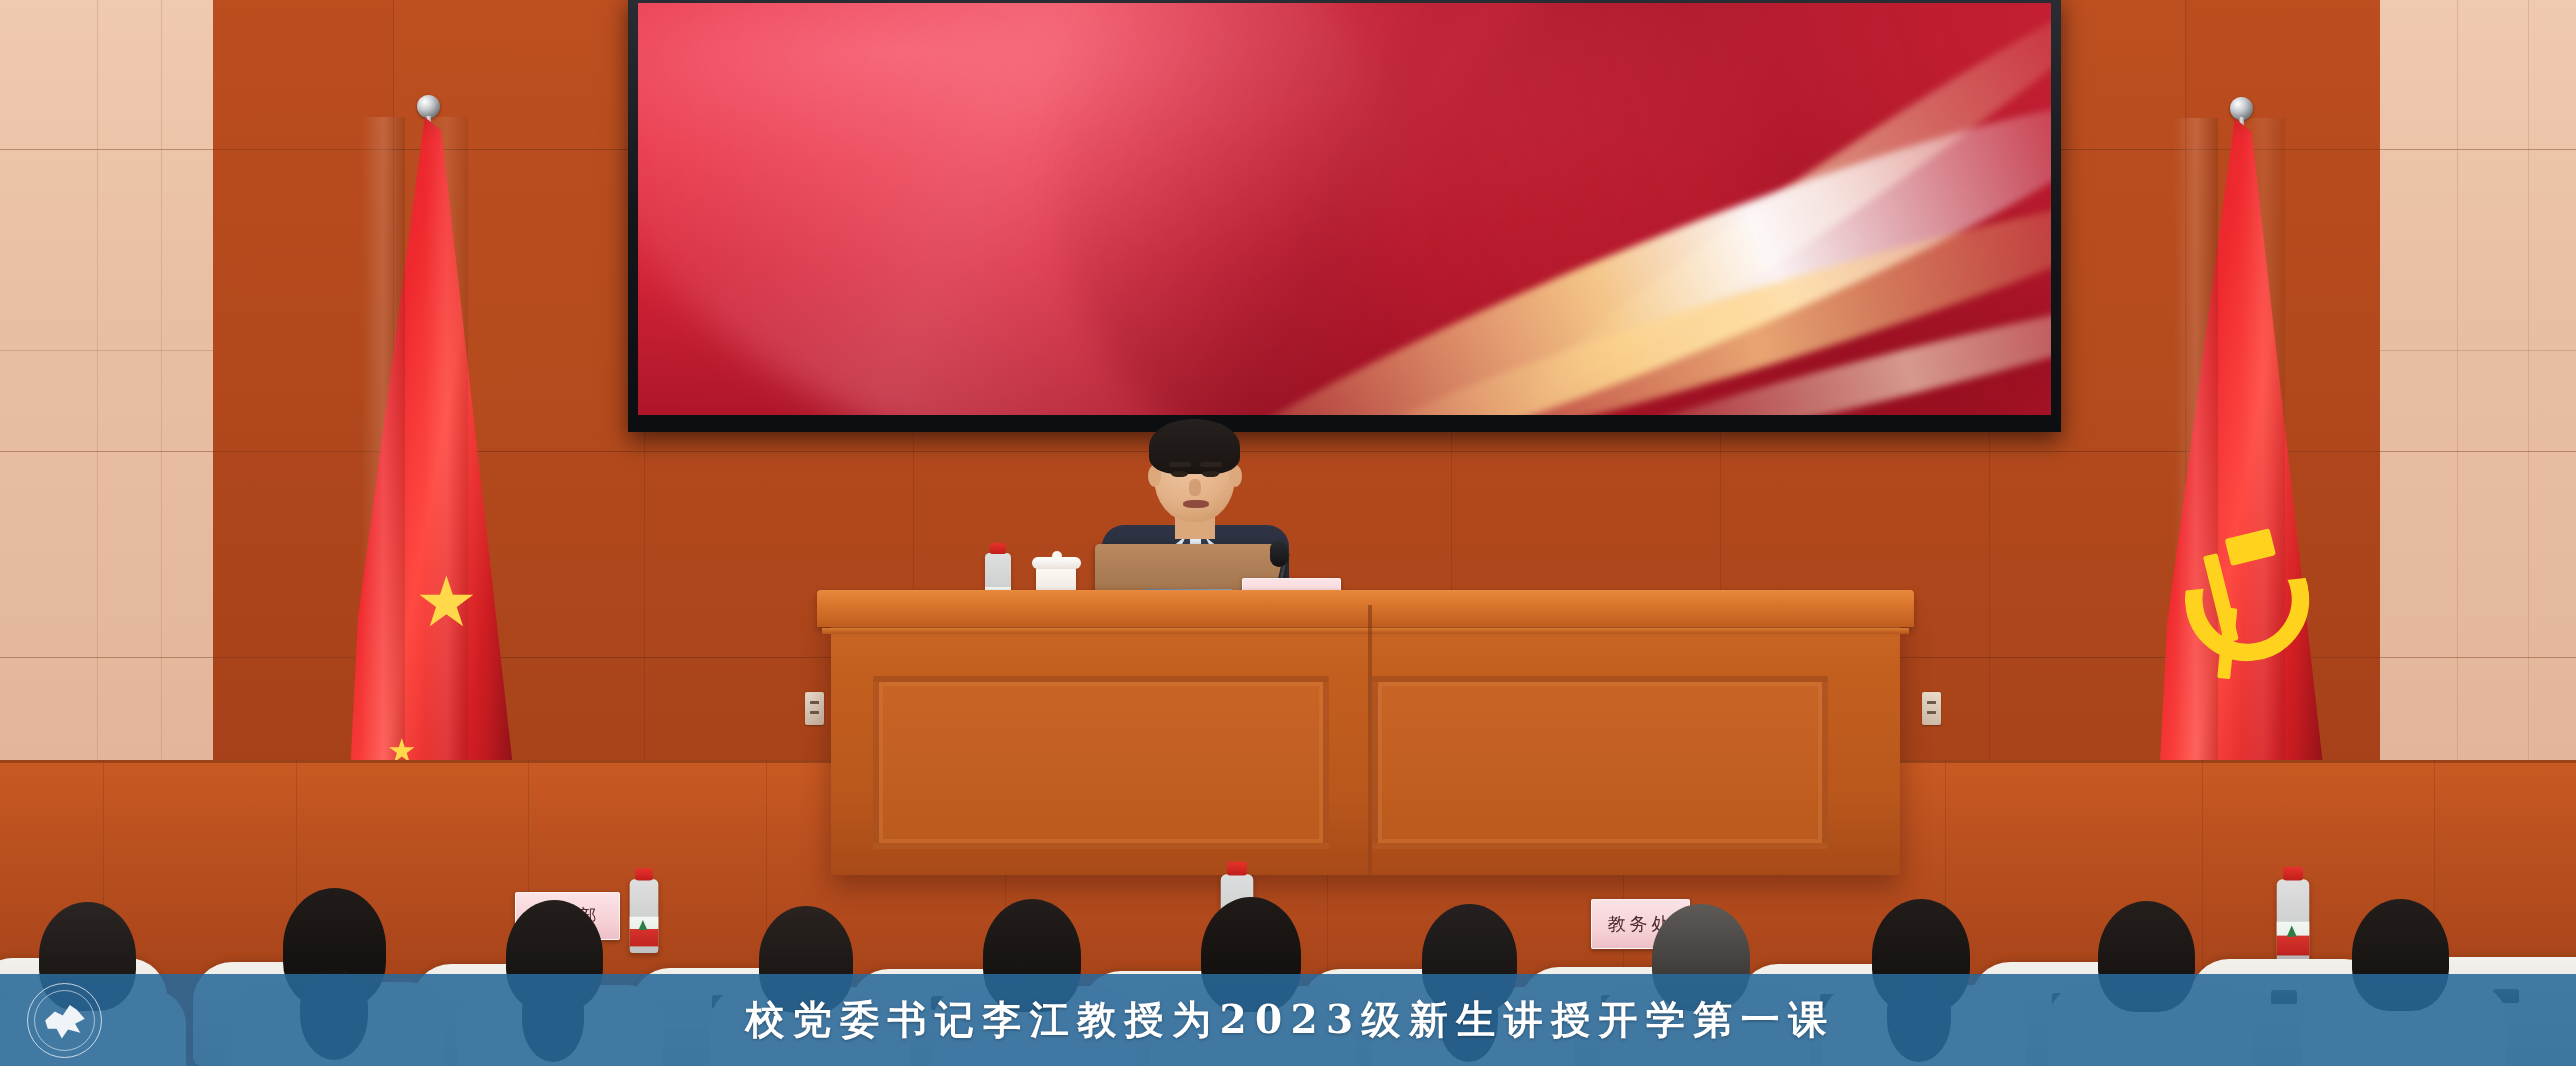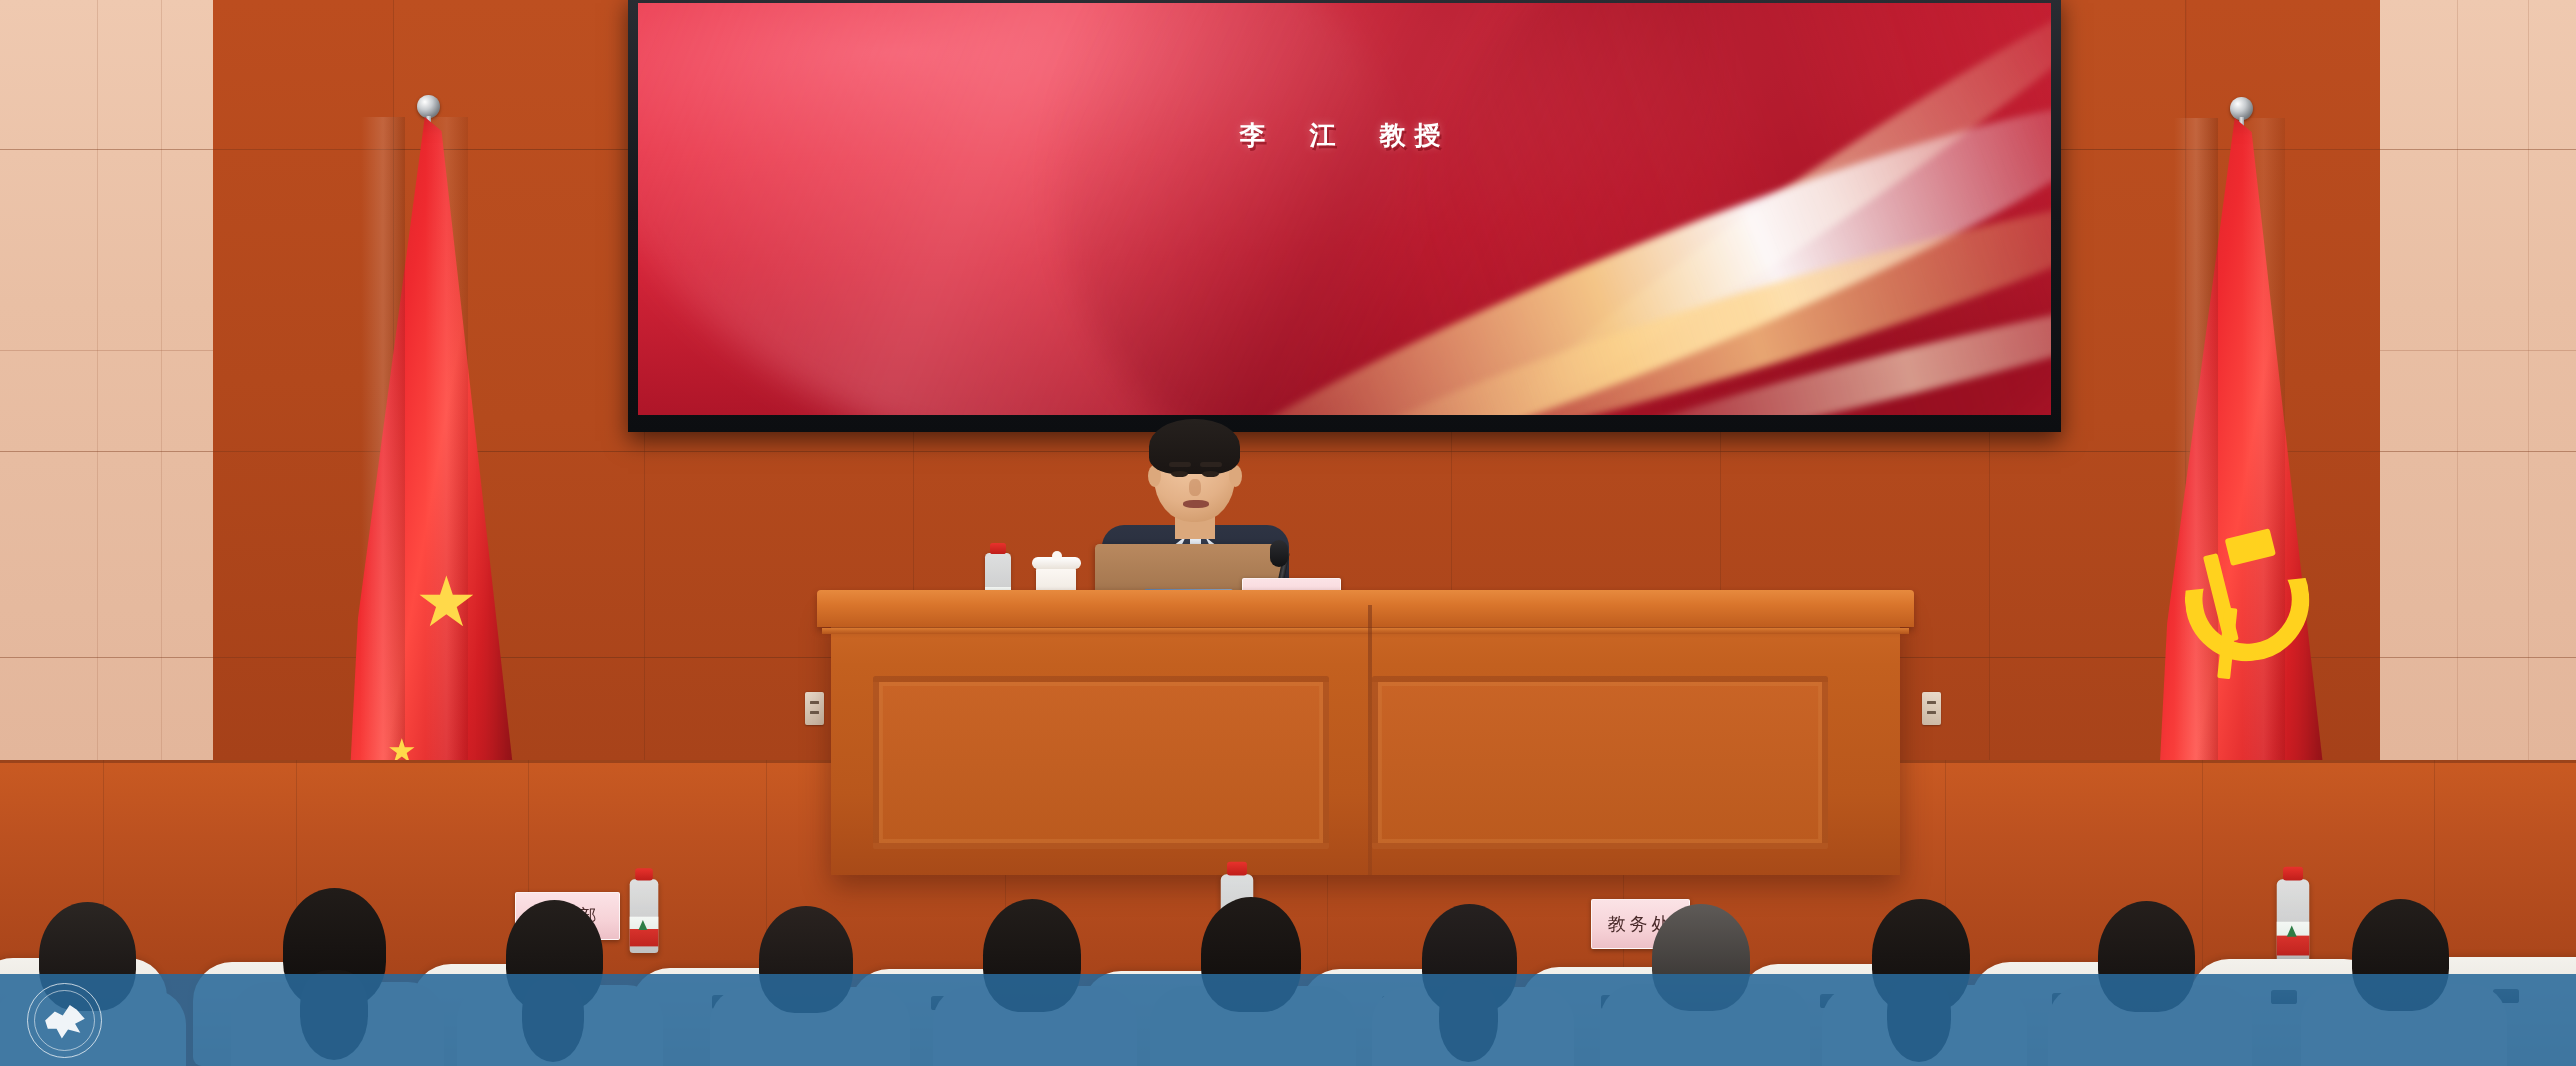--- a/index.html
+++ b/index.html
@@ -280,21 +280,20 @@
   <div id="led-frame">
     <div id="led-screen">
       <div class="silk a"></div>
       <div class="silk b"></div>
       <div class="silk c"></div>
       <div class="streak s3"></div>
       <div class="streak s1"></div>
       <div class="streak s2"></div>
       <div class="streak s4"></div>
 
-      <div id="led-subtitle">李　江　教授</div>
     </div>
   </div>
 
   <div class="finial" style="left:417px;top:95px;"></div>
   <div class="flagpole" style="left:426px;top:116px;height:696px;"></div>
   <div class="flag" style="left:348px;top:117px;width:167px;height:696px;">
     <div class="cloth"></div>
     <div class="fold" style="left:8%"></div>
     <div class="fold" style="left:46%;opacity:.6"></div>
     <div class="star" style="left:67px;top:451px;font-size:70px;">★</div>
@@ -492,16 +491,17 @@
       <div class="h" style="left:20.6px;bottom:55px;width:97px;height:112px;background:linear-gradient(180deg,#231e1b,#110e0d)"></div>
     </div>
   </div>
 
   <div id="caption-bar">
     <div id="emblem">
       <div class="ring"></div>
       <div class="ring2"></div>
       <div class="bird"></div>
     </div>
+    <div id="caption-text">校党委书记李江教授为2023级新生讲授开学第一课</div>
   </div>
 
 </div>
 
 
 </body></html>

